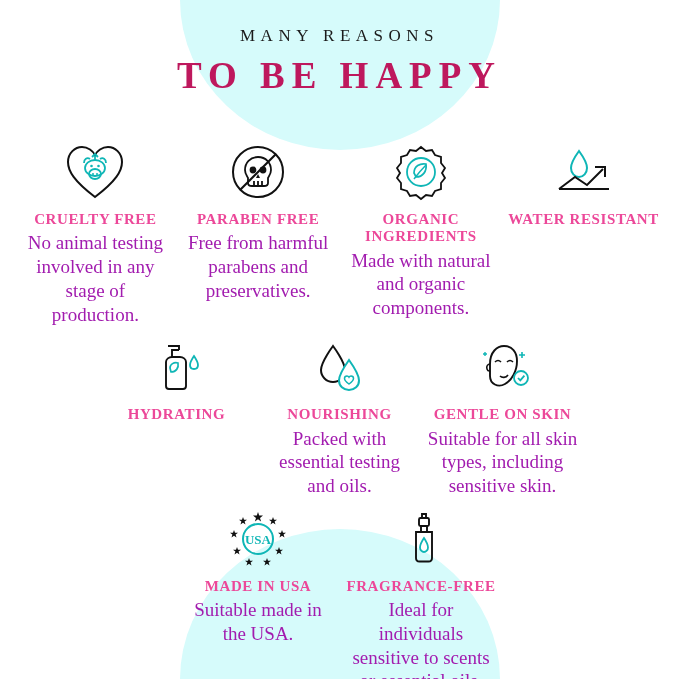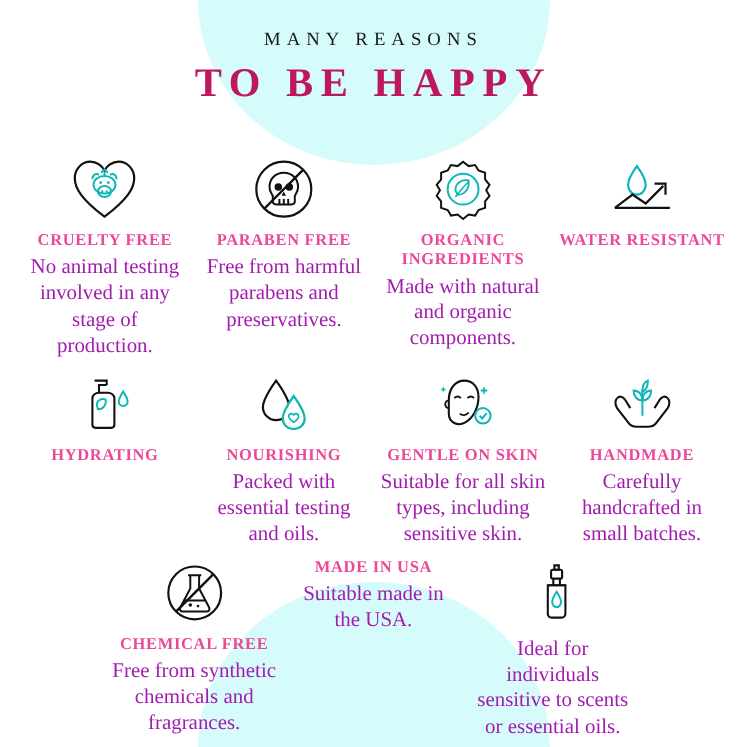--- a/index.html
+++ b/index.html
@@ -245,80 +245,62 @@
               <circle cx="49" cy="40" r="7" fill="none" stroke="#0fb6b6" stroke-width="1.8"></circle>
               <path d="M46 40 L48.3 42.4 L52.4 37.6" fill="none" stroke="#0fb6b6" stroke-width="1.8"></path>
               <path d="M50 14 L50 20 M47 17 L53 17" stroke="#0fb6b6" stroke-width="1.6"></path>
               <path d="M13 14 L13 18 M11 16 L15 16" stroke="#0fb6b6" stroke-width="1.4"></path>
             </svg>
           </div>
           <p class="feat-title">GENTLE ON SKIN</p>
           <p class="feat-desc">Suitable for all skin types, including sensitive skin.</p>
         </div>
 
-        <div class="cell">
-          <div class="icon-wrap">
-            <svg width="66" height="58" viewBox="0 0 66 58">
-              <g stroke="#111" stroke-width="1.9" fill="none">
-                <path d="M10 24 C8 26 8 30 10 33 L20 46 C22 49 25 50 28 50 L38 50 C41 50 44 49 46 46 L56 33 C58 30 58 26 56 24"></path>
-                <path d="M10 24 C12 22 15 22 17 25 L22 33"></path>
-                <path d="M56 24 C54 22 51 22 49 25 L44 33"></path>
-              </g>
-              <g stroke="#0fb6b6" stroke-width="1.8" fill="none">
-                <path d="M33 40 L33 16"></path>
-                <path d="M33 26 C28 26 25 22 25 17 C30 17 33 21 33 26 Z"></path>
-                <path d="M33 26 C38 26 41 22 41 17 C36 17 33 21 33 26 Z"></path>
-                <path d="M33 18 C33 12 35 9 38 8 C38 13 36 17 33 18 Z"></path>
-              </g>
-            </svg>
-          </div>
-          <p class="feat-title">HANDMADE</p>
-          <p class="feat-desc">Carefully handcrafted in small batches.</p>
-        </div>
 
       </div>
 
       <div class="row row-3">
 
-        <div class="cell">
-          <div class="icon-wrap">
-            <svg width="58" height="58" viewBox="0 0 58 58">
-              <circle cx="29" cy="29" r="24" fill="none" stroke="#111" stroke-width="2"></circle>
-              <g stroke="#111" stroke-width="1.8" fill="none">
-                <path d="M25 13 L25 25 L16 42 C15 44 16 46 18 46 L40 46 C42 46 43 44 42 42 L33 25 L33 13"></path>
-                <path d="M23 13 L35 13"></path>
-                <path d="M19 36 L39 36"></path>
-              </g>
-              <circle cx="25" cy="40" r="1.6" fill="#111"></circle>
-              <circle cx="32" cy="41" r="1.2" fill="#111"></circle>
-              <line x1="12" y1="46" x2="46" y2="12" stroke="#111" stroke-width="2.2"></line>
-            </svg>
-          </div>
-          <p class="feat-title">CHEMICAL FREE</p>
-          <p class="feat-desc">Free from synthetic chemicals and fragrances.</p>
-        </div>
-
-        <div class="cell">
+
+        <div class="cell">
+          <div class="icon-wrap">
+            <svg width="58" height="58" viewBox="0 0 58 58">
+              <circle cx="29" cy="29" r="15" fill="none" stroke="#0fb6b6" stroke-width="2"></circle>
+              <text x="29" y="34" text-anchor="middle" font-family="Liberation Serif, serif" font-size="13" font-weight="700" fill="#0fb6b6">USA</text>
+              <g fill="#111">
+                <polygon points="29,2 30.2,5.6 34,5.6 31,7.9 32.1,11.5 29,9.3 25.9,11.5 27,7.9 24,5.6 27.8,5.6"></polygon>
+                <polygon points="14,7 15,9.8 18,9.8 15.6,11.6 16.5,14.4 14,12.7 11.5,14.4 12.4,11.6 10,9.8 13,9.8"></polygon>
+                <polygon points="44,7 45,9.8 48,9.8 45.6,11.6 46.5,14.4 44,12.7 41.5,14.4 42.4,11.6 40,9.8 43,9.8"></polygon>
+                <polygon points="5,20 6,22.8 9,22.8 6.6,24.6 7.5,27.4 5,25.7 2.5,27.4 3.4,24.6 1,22.8 4,22.8"></polygon>
+                <polygon points="53,20 54,22.8 57,22.8 54.6,24.6 55.5,27.4 53,25.7 50.5,27.4 51.4,24.6 49,22.8 52,22.8"></polygon>
+                <polygon points="8,37 9,39.8 12,39.8 9.6,41.6 10.5,44.4 8,42.7 5.5,44.4 6.4,41.6 4,39.8 7,39.8"></polygon>
+                <polygon points="50,37 51,39.8 54,39.8 51.6,41.6 52.5,44.4 50,42.7 47.5,44.4 48.4,41.6 46,39.8 49,39.8"></polygon>
+                <polygon points="20,48 21,50.8 24,50.8 21.6,52.6 22.5,55.4 20,53.7 17.5,55.4 18.4,52.6 16,50.8 19,50.8"></polygon>
+                <polygon points="38,48 39,50.8 42,50.8 39.6,52.6 40.5,55.4 38,53.7 35.5,55.4 36.4,52.6 34,50.8 37,50.8"></polygon>
+              </g>
+            </svg>
+          </div>
           <p class="feat-title">MADE IN USA</p>
           <p class="feat-desc">Suitable made in the USA.</p>
         </div>
 
         <div class="cell">
           <div class="icon-wrap">
             <svg width="58" height="58" viewBox="0 0 58 58">
               <g stroke="#111" stroke-width="1.9" fill="none">
                 <path d="M24 22 L24 48 C24 50 25.5 51.5 27.5 51.5 L36.5 51.5 C38.5 51.5 40 50 40 48 L40 22 Z"></path>
                 <path d="M24 22 L40 22"></path>
                 <rect x="27" y="8" width="10" height="8" rx="1.5"></rect>
                 <path d="M29 16 L29 22 M35 16 L35 22"></path>
                 <path d="M30 4 L34 4 L34 8 L30 8 Z"></path>
               </g>
               <path d="M32 28 C32 28 28 34 28 37.5 C28 40 30 42 32 42 C34 42 36 40 36 37.5 C36 34 32 28 32 28 Z" fill="none" stroke="#0fb6b6" stroke-width="1.8"></path>
             </svg>
           </div>
+          <p class="feat-title">FRAGRANCE-FREE</p>
           <p class="feat-desc">Ideal for individuals sensitive to scents or essential oils.</p>
         </div>
 
       </div>
 
     </div>
   </div>
 </div>
 
 </body></html>

